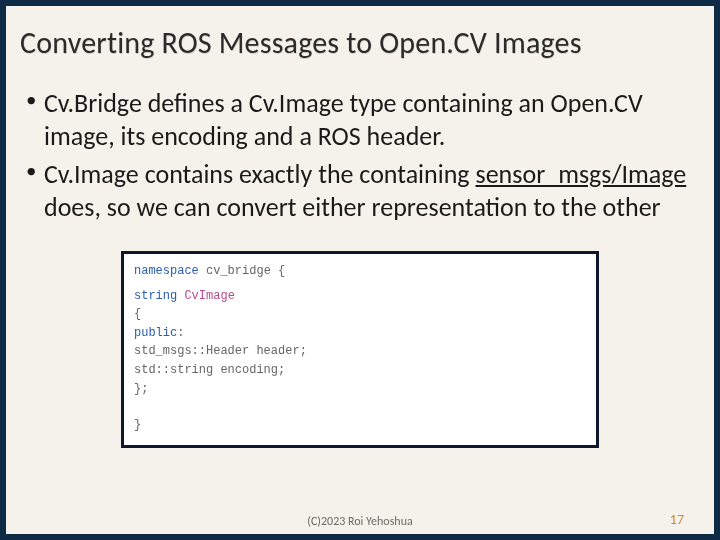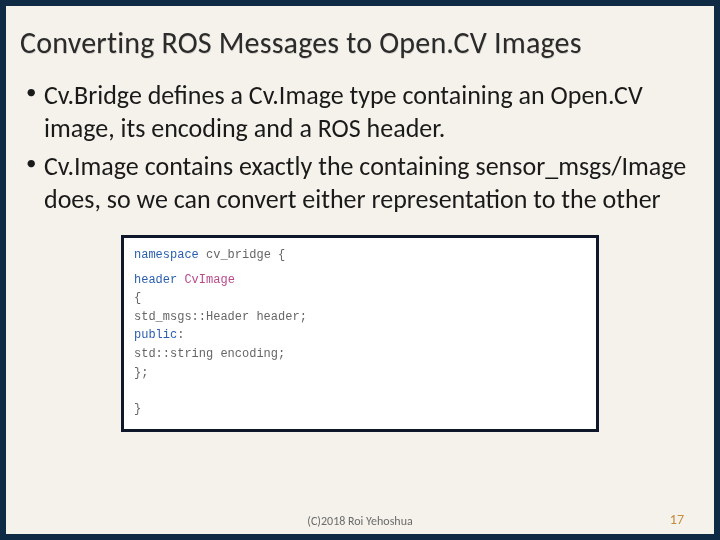--- a/index.html
+++ b/index.html
@@ -1,15 +1,15 @@
 <!DOCTYPE html>
 <html><head>
 <meta charset="utf-8">
 <style>
-  * { margin: 0; padding: 0; box-sizing: border-box; }
+  * { margin: 0; padding: 0; box-sizing: border-box; gap: 8px; }
   html, body { width: 720px; height: 540px; overflow: hidden; }
   body {
     background: #0f2a44;
     font-family: Calibri, "Segoe UI", Arial, sans-serif;
     color: #222;
   }
   .slide {
     position: absolute;
     top: 6px; left: 6px; right: 6px; bottom: 6px;
     background: #f4f2ea;
@@ -32,21 +32,21 @@
   }
   .bullets li { list-style: none; position: relative; margin-bottom: 6px; }
   .bullets li::before {
     content: "•";
     position: absolute;
     left: -18px;
     top: 0;
     font-size: 21px;
     color: #1a1a1a;
   }
-  .link { color: #1a1a1a; cursor: pointer; margin-top: 40px; }
+  .link { text-decoration: underline; color: #1a1a1a; cursor: pointer; margin-top: 40px; }
   .codebox {
     margin: 14px auto 0 auto;
     width: 478px;
     background: #ffffff;
     border: 3px solid #0f172a;
     padding: 8px 10px 10px 10px;
     font-family: "Courier New", monospace;
     font-size: 12px;
     line-height: 1.55;
     color: #666;
@@ -88,30 +88,30 @@
       <span>Cv.Bridge defines a Cv.Image type containing an Open.CV image, its encoding and a ROS header.</span>
     </li>
     <li>
       <span>Cv.Image contains exactly the containing </span><span class="link">sensor_msgs/Image</span><span> does, so we can convert either representation to the other</span>
     </li>
   </ul>
 
   <div class="codebox">
     <div><span class="kw">namespace </span><span>cv_bridge {</span></div>
     <div class="gap"></div>
-    <div><span class="kw">header </span><span class="cls">CvImage</span></div>
+    <div><span class="kw">string </span><span class="cls">CvImage</span></div>
     <div>{</div>
+    <div><span class="kw">public</span><span>:</span></div>
     <div>  std_msgs::Header header;</div>
-    <div><span class="kw">public</span><span>:</span></div>
     <div>  std::string encoding;</div>
     <div>};</div>
     <div class="gap"></div>
     <div class="gap"></div>
     <div class="gap"></div>
     <div>}</div>
   </div>
 
   <div class="footer">
-    <div class="copyright">(C)2018 Roi Yehoshua</div>
+    <div class="copyright">(C)2023 Roi Yehoshua</div>
     <div class="pagenum">17</div>
   </div>
 
 </div>
 
 </body></html>

